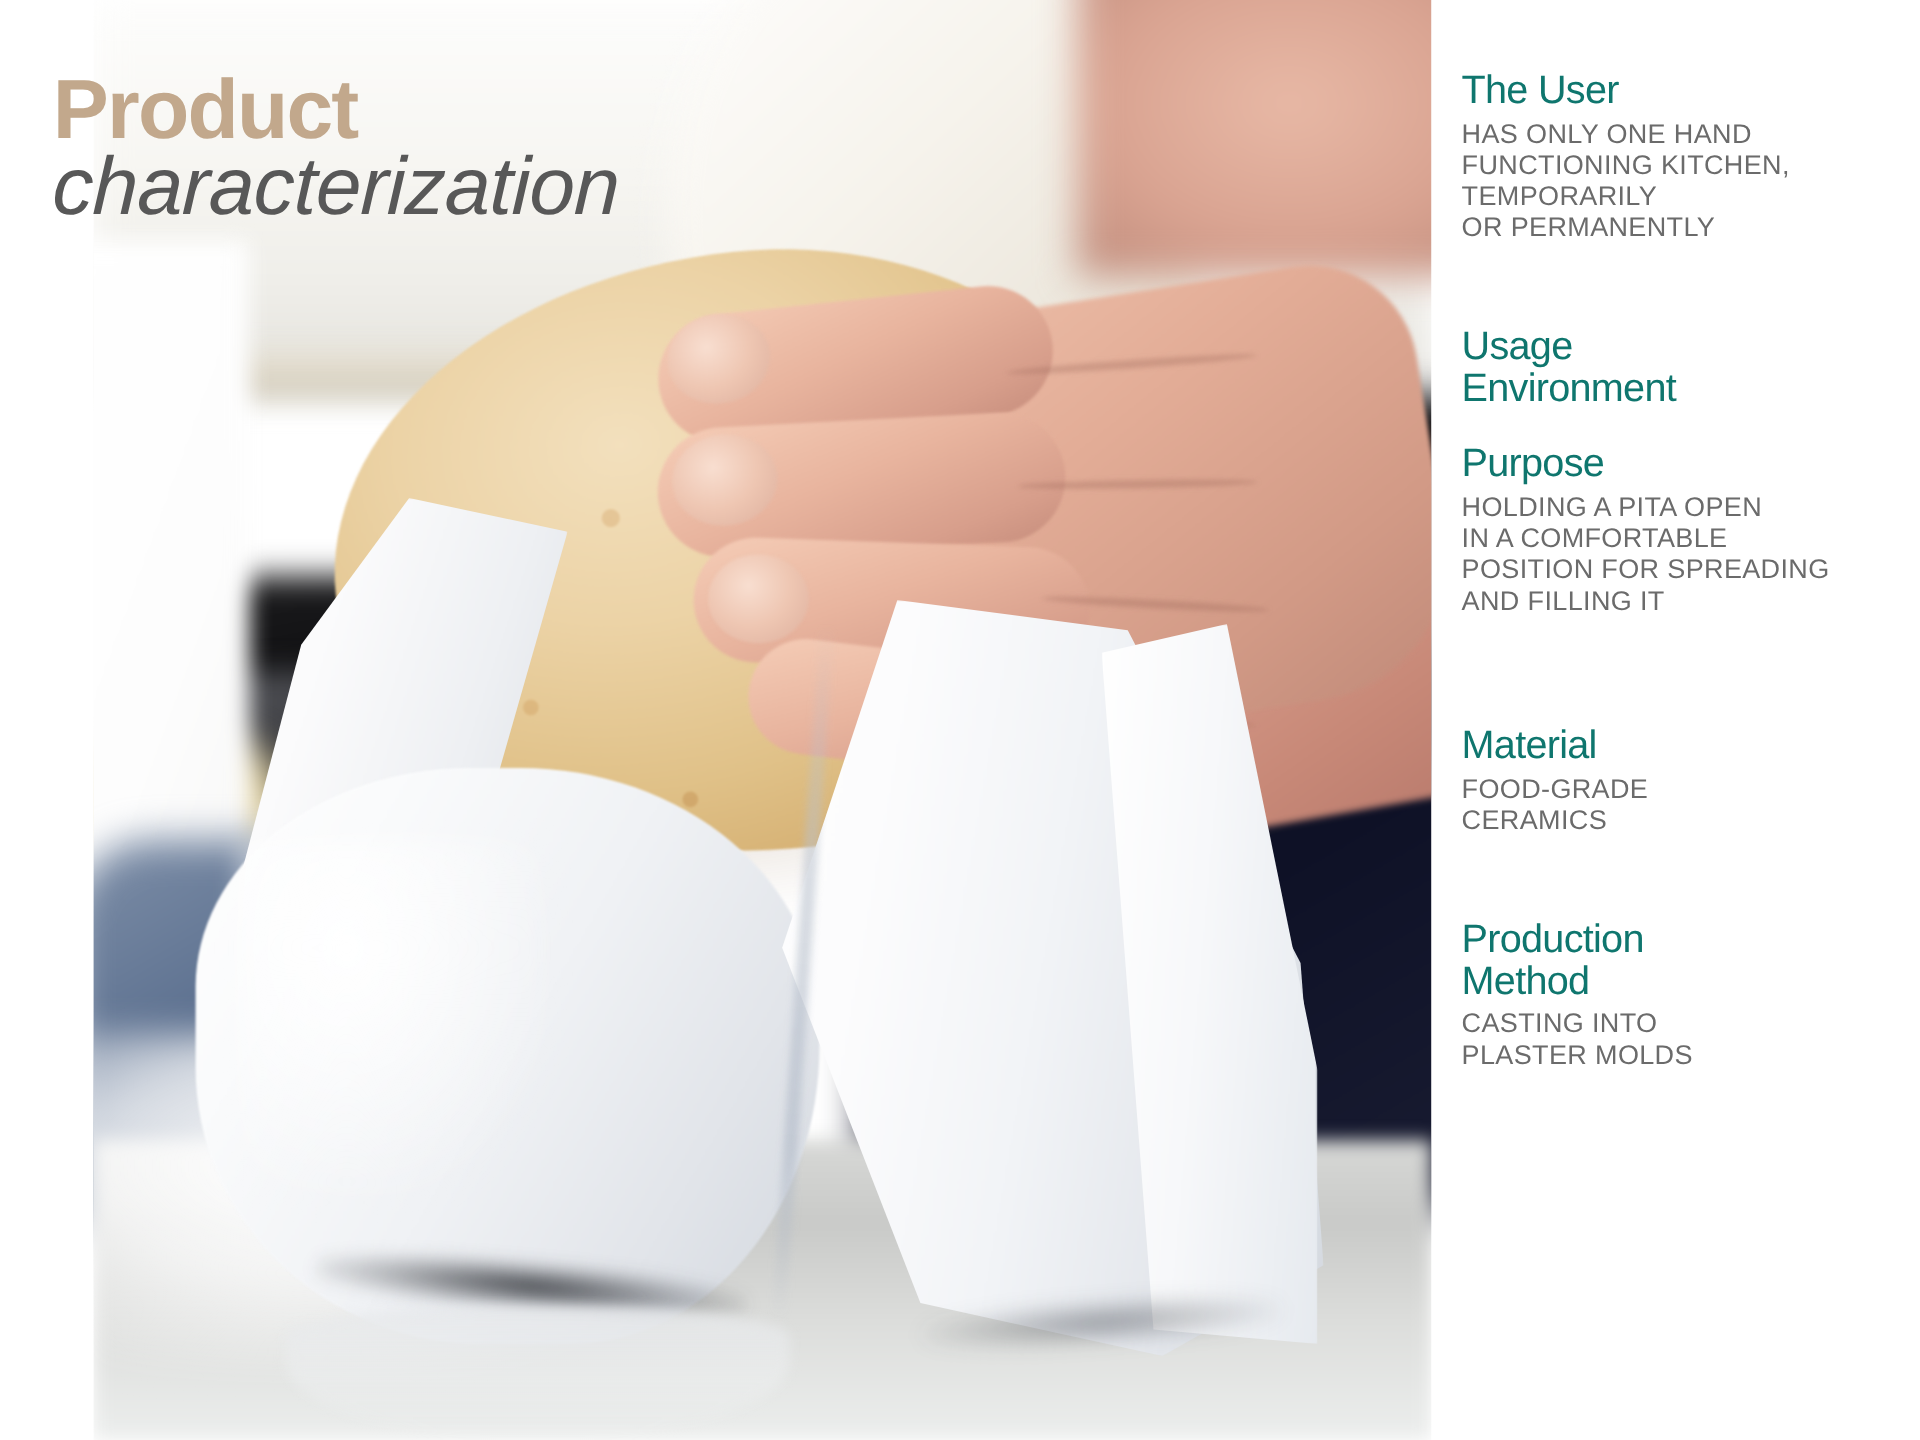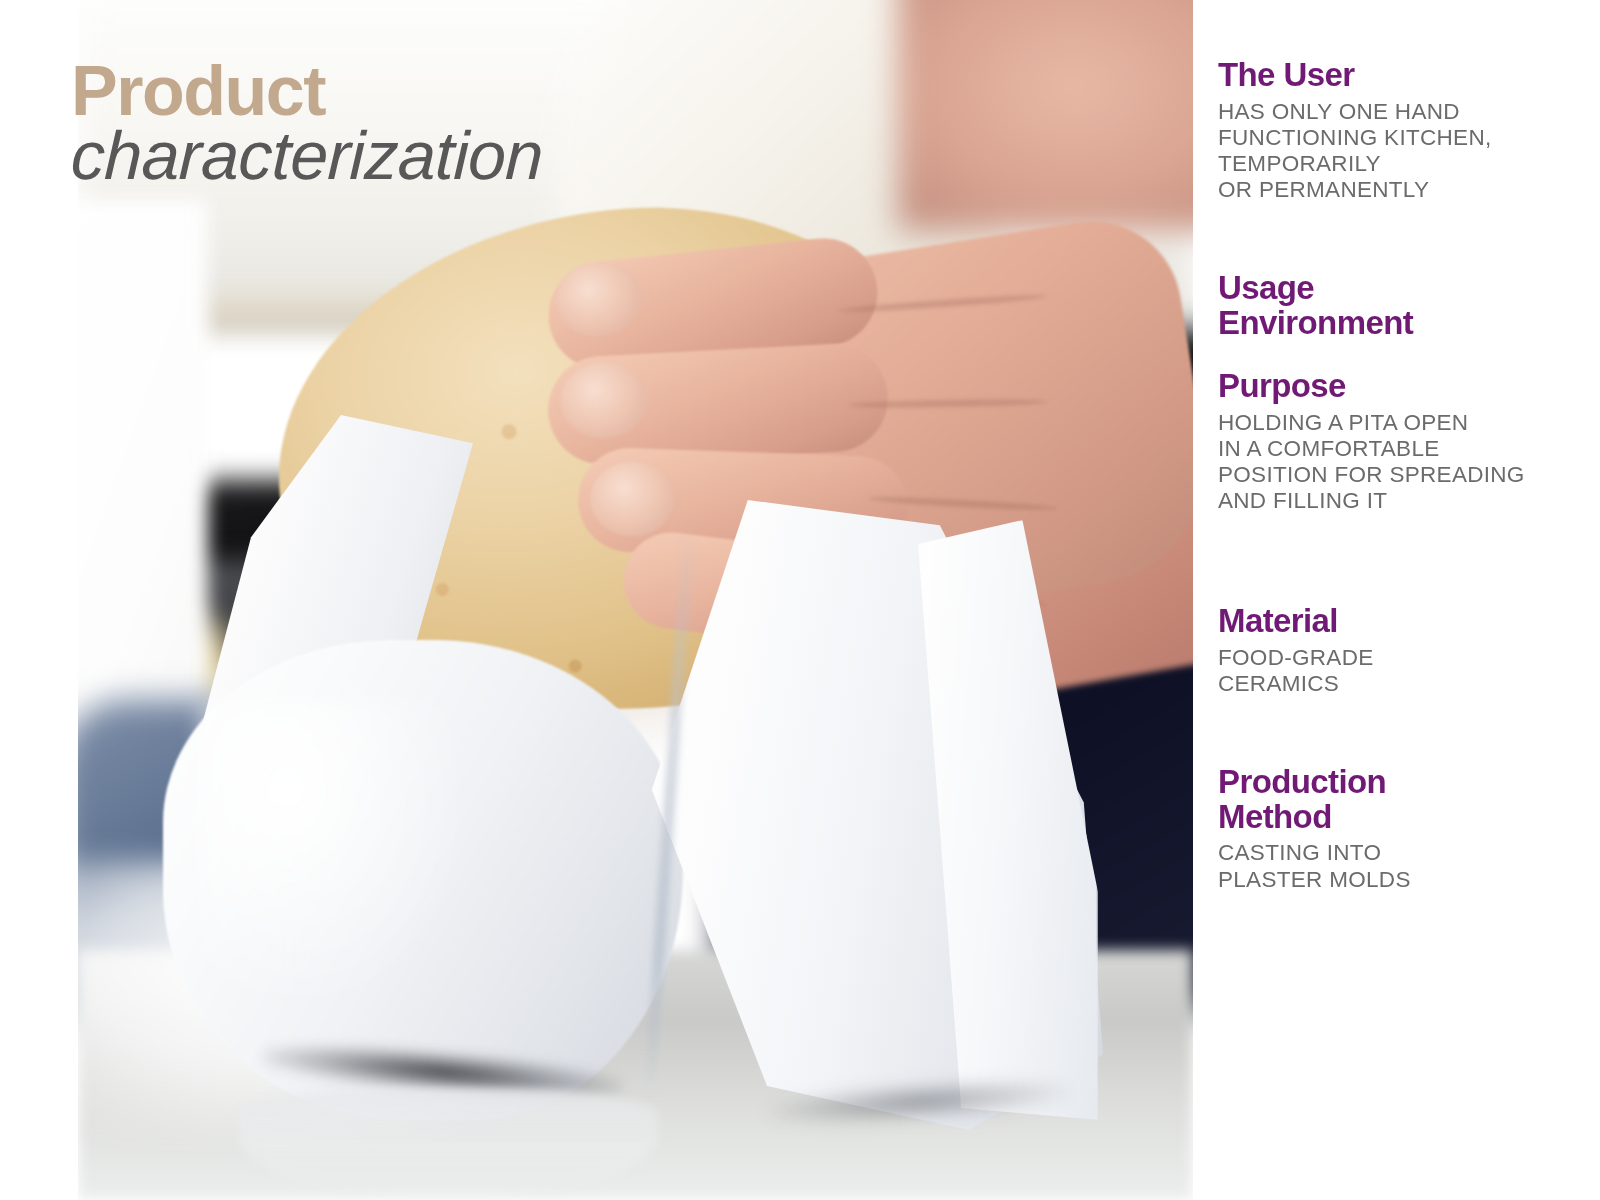--- a/index.html
+++ b/index.html
@@ -229,21 +229,21 @@
   }
   .ceramic-reflection {
     position:absolute; left:160px; top:1090px; width:420px; height:110px;
     background:linear-gradient(180deg, rgba(230,232,234,0.85) 0%, rgba(240,242,243,0.45) 55%, rgba(250,250,250,0) 100%);
     border-radius:40% 40% 46% 46% / 22% 22% 60% 60%;
     filter:blur(5px);
   }
 
   
   .title-block {
-    position:absolute; left:71px; top:58px;
+    position:absolute; left:44px; top:58px;
     z-index:40;
   }
   .title-main {
     font-size:70px;
     font-weight:bold;
     color:#c2a88c;
     letter-spacing:-1.5px;
     line-height:0.96;
     white-space:nowrap;
   }
@@ -264,22 +264,22 @@
   .sidebar {
     position:absolute;
     left:1193px; top:0;
     width:407px; height:1200px;
     background:#ffffff;
     padding:58px 0 0 25px;
   }
   .sec { margin-bottom:0; }
   .sec-head {
     font-size:33px;
-    font-weight:bold;
-    color:#701a75;
+    font-weight:normal;
+    color:#0f766e;
     letter-spacing:-0.6px;
     line-height:1.05;
     white-space:pre-line;
   }
   .sec-body {
     font-size:22.5px;
     font-weight:400;
     color:#6b6b6b;
     letter-spacing:0.3px;
     line-height:1.16;

